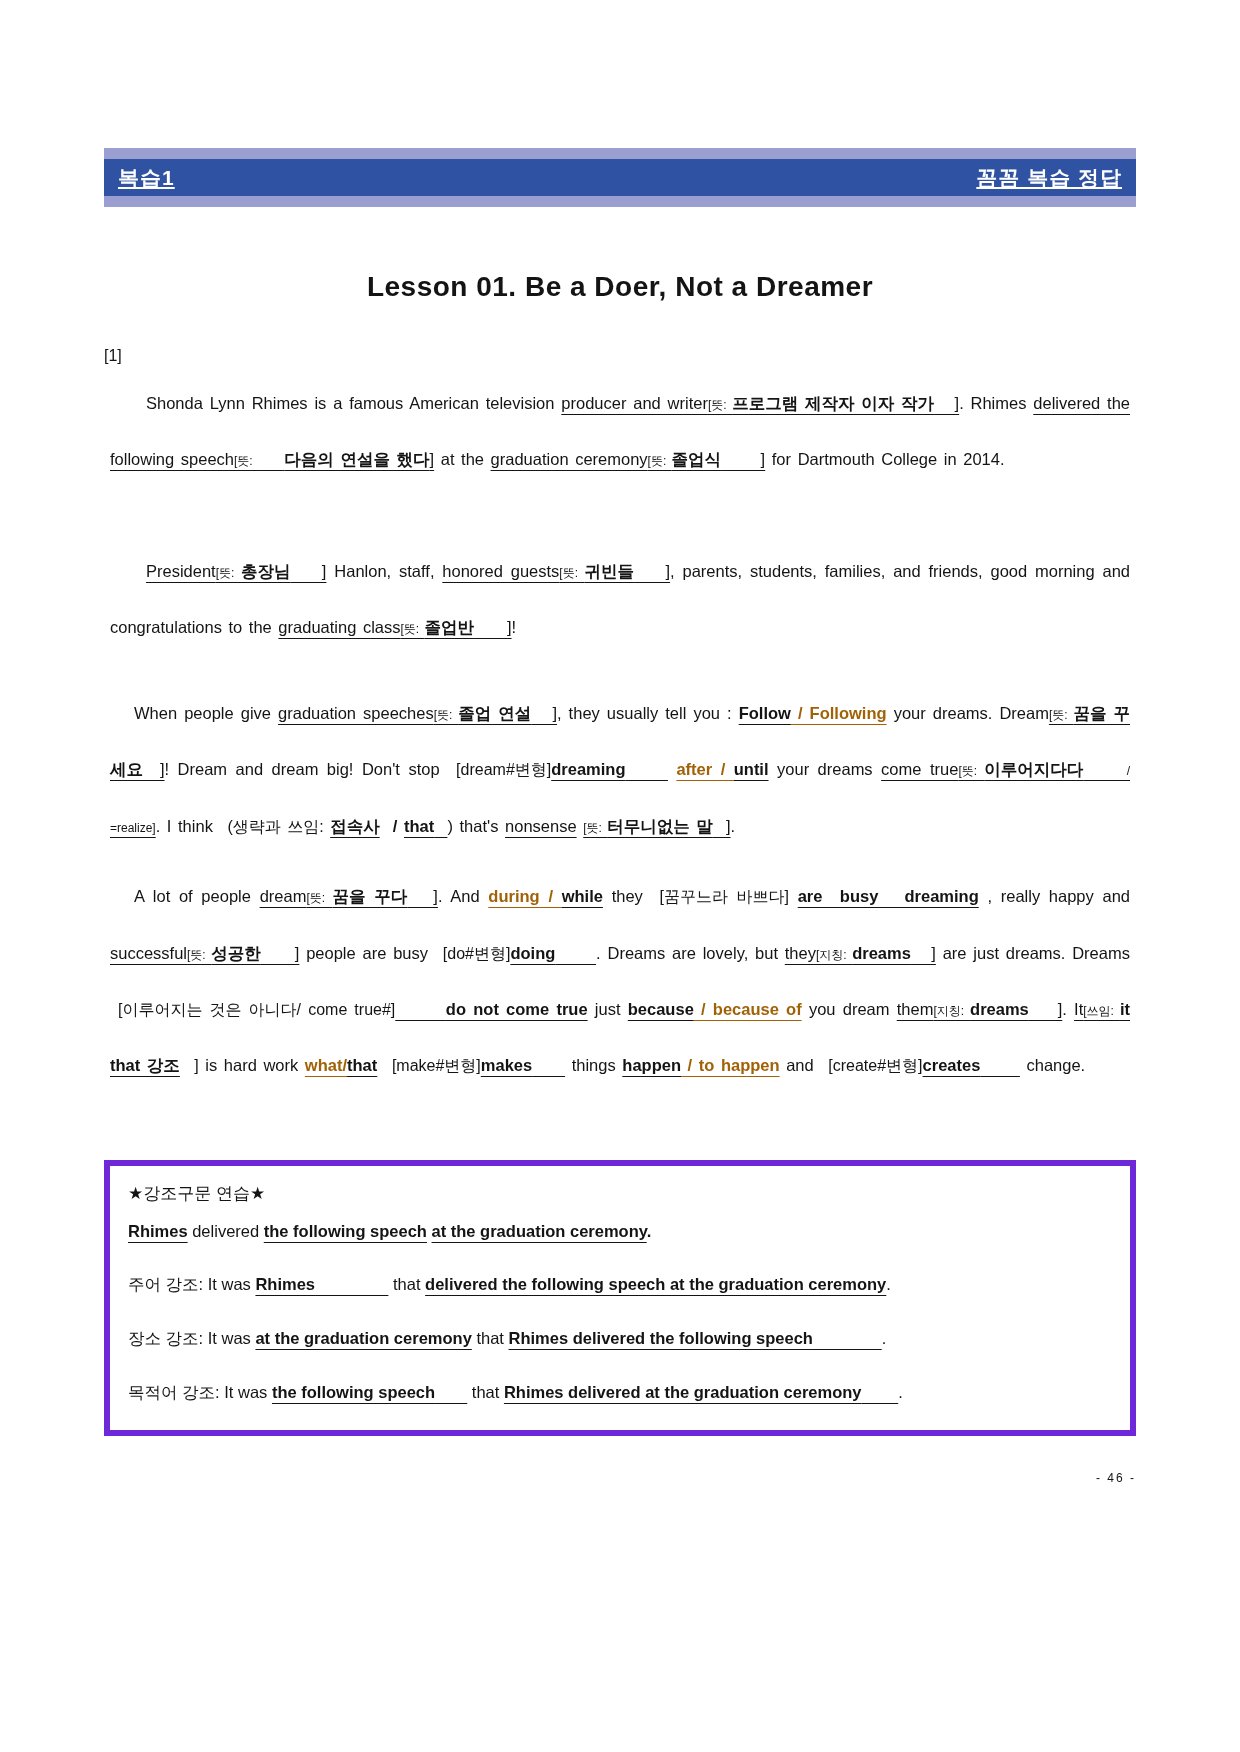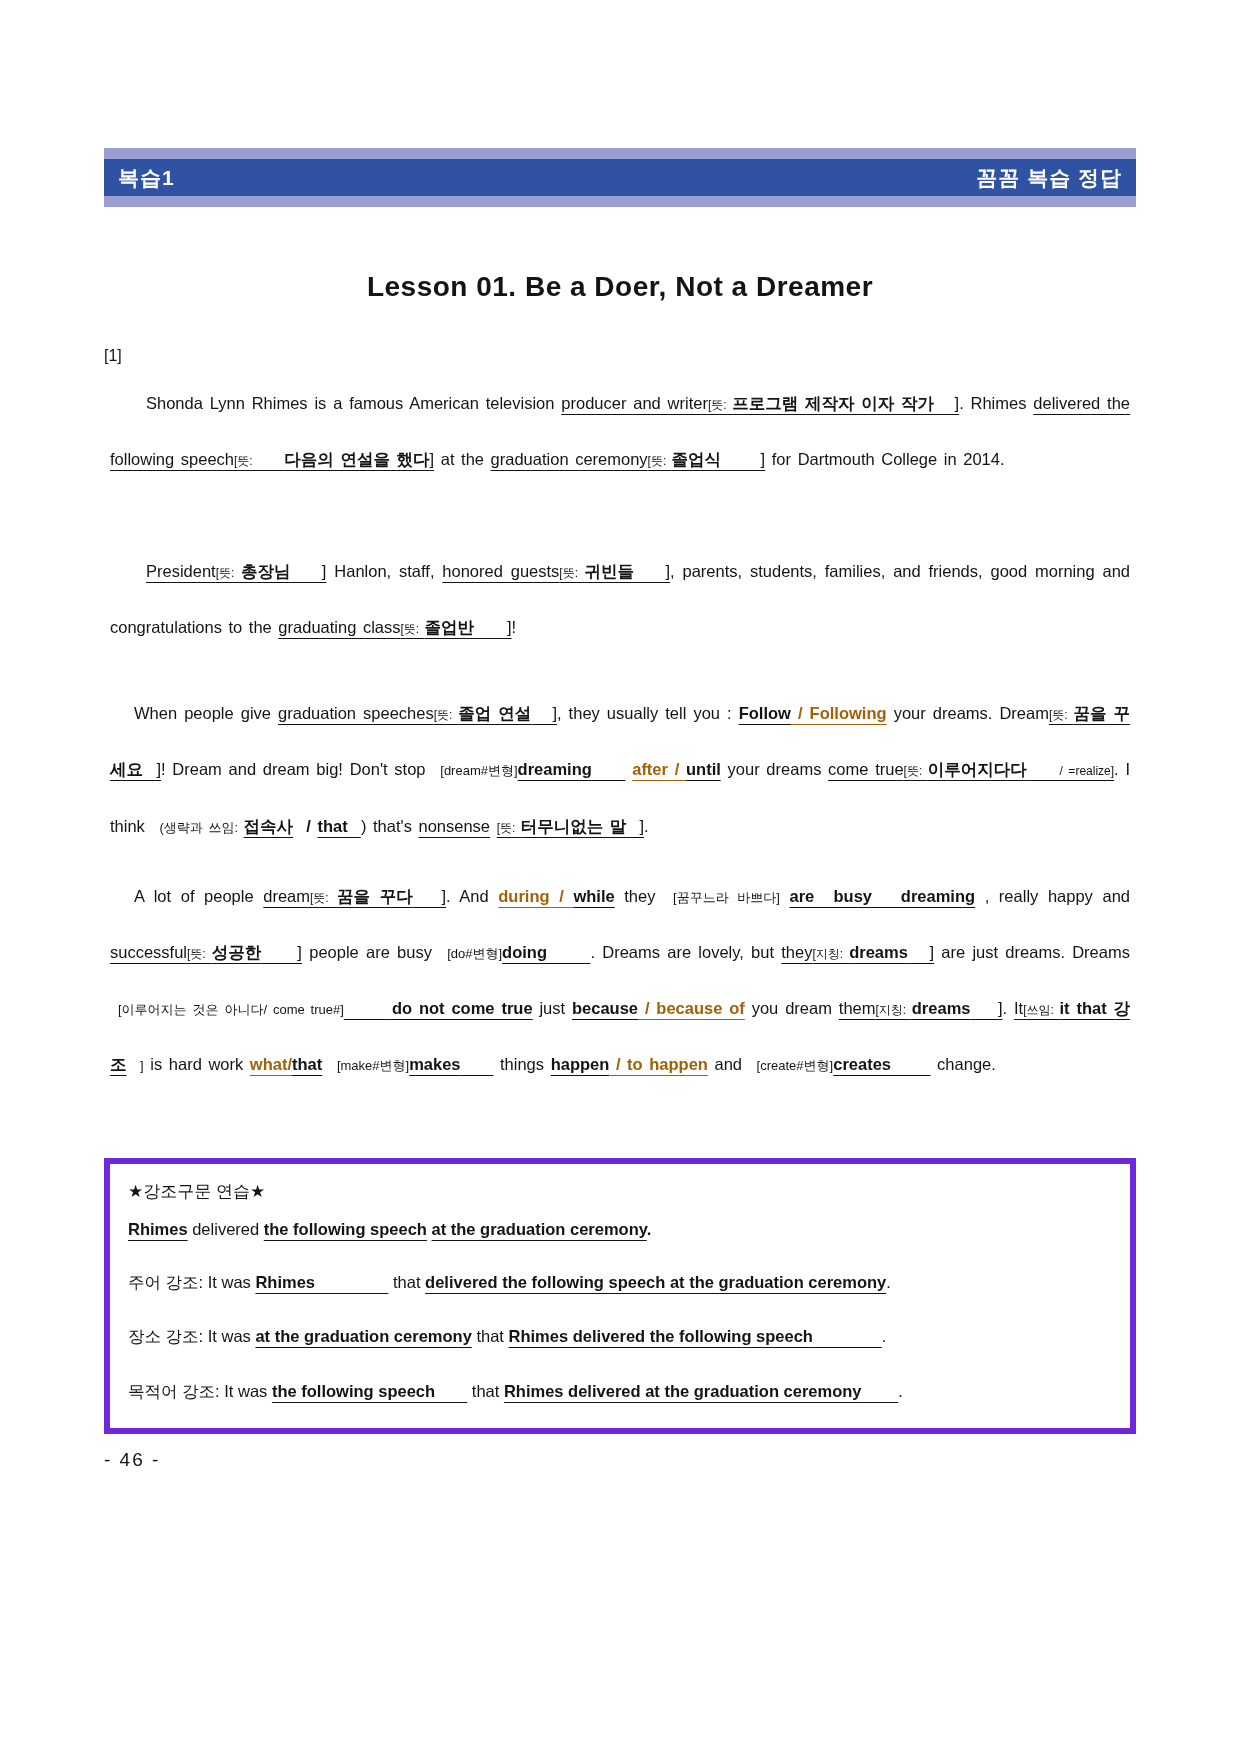--- a/index.html
+++ b/index.html
@@ -23,20 +23,21 @@
     display:flex;
     justify-content:space-between;
     align-items:center;
     padding:0 14px;
   }
   .header-bar .hlabel{
     color:#ffffff;
     font-weight:700;
     font-size:21px;
     letter-spacing:1px;
+    text-decoration:underline;
   }
   
   .lesson-title{
     margin-top:64px;
     text-align:center;
     font-size:28px;
     font-weight:700;
     letter-spacing:0.5px;
   }
   .section-marker{
@@ -53,21 +54,21 @@
   }
   .p1{margin-top:10px;margin-bottom:56px;text-indent:36px;}
   .p2{margin-bottom:30px;text-indent:36px;}
   .p3{margin-bottom:14px;text-indent:24px;}
   .p4{margin-bottom:0;text-indent:24px;}
   
   .seg-n{}
   .seg-b{font-weight:700;}
   .seg-u{text-decoration:underline;text-underline-offset:5px;}
   .seg-bu{font-weight:700;text-decoration:underline;text-underline-offset:5px;}
-  .seg-s{font-size:13px;padding-left:8px;}
+  .seg-s{font-size:16px;padding-left:8px;}
   .seg-su{font-size:12px;text-decoration:underline;text-underline-offset:5px;}
   .seg-gbu{color:#a16207;font-weight:700;text-decoration:underline;text-underline-offset:5px;}
   
   .practice-box{
     margin-top:66px;
     border:6px solid #6d28d9;
     padding:14px 18px 10px 18px;
     font-size:16.5px;
   }
   .practice-box .box-title{
@@ -77,23 +78,23 @@
   .practice-box .example{
     text-align:left;
     line-height:3.0;
   }
   .practice-box .emp-line{
     line-height:3.3;
     white-space:nowrap;
   }
   
   .page-number{
-    margin-top:15px;
-    text-align:left;
-    font-size:19px;
+    margin-top:35px;
+    text-align:right;
+    font-size:12px;
     letter-spacing:2px;
   }
 </style>
 </head>
 <body>
 
 <div class="page">
 
   <div class="header-bar">
     <span class="hlabel">복습1</span>

